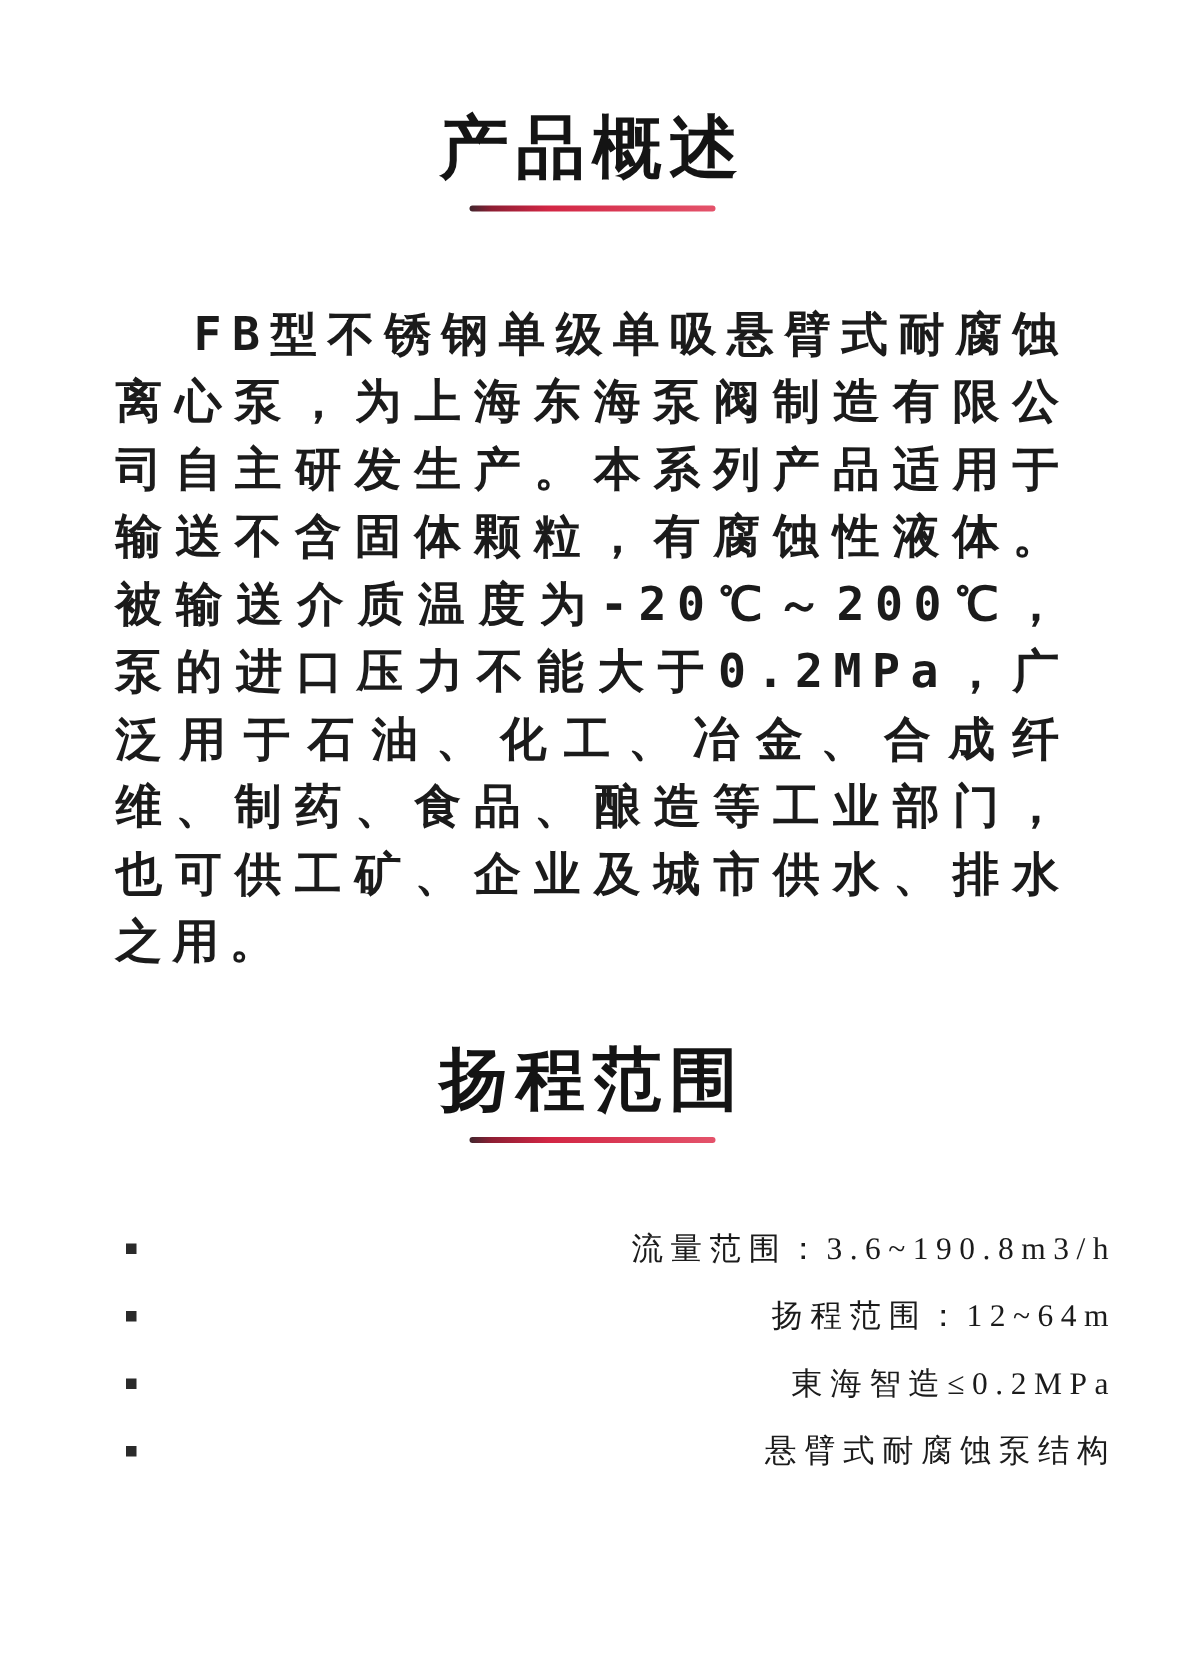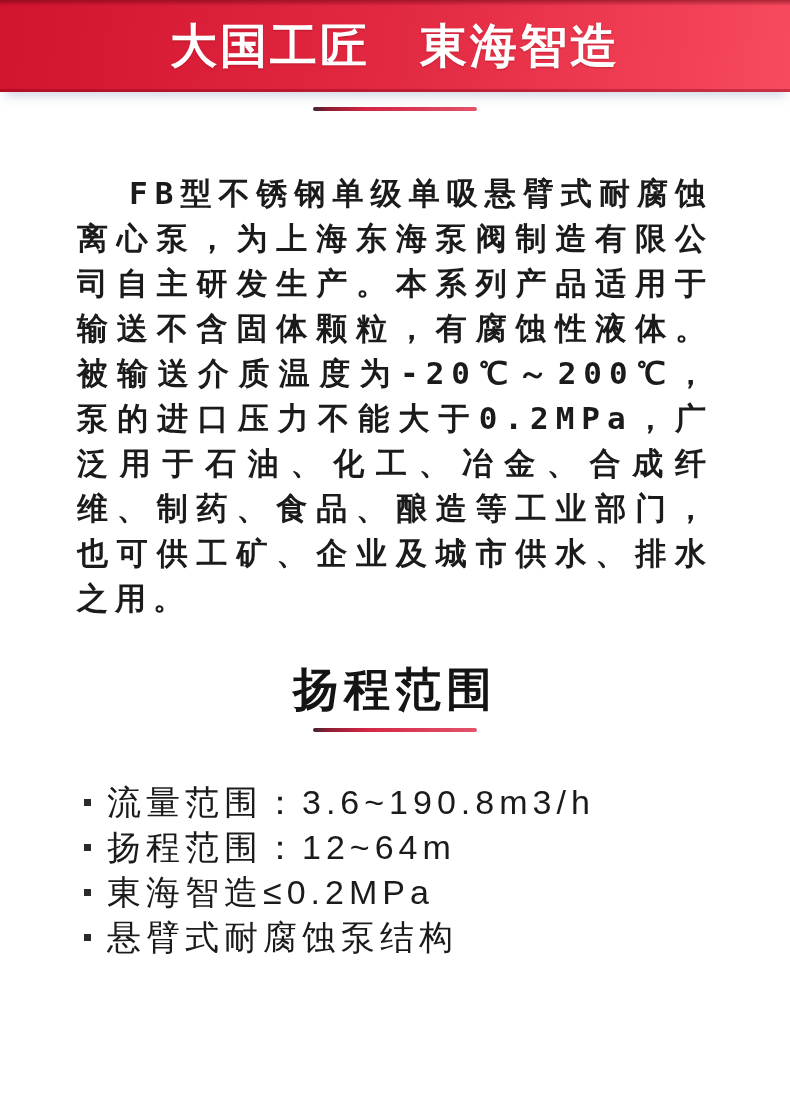--- a/index.html
+++ b/index.html
@@ -82,46 +82,45 @@
   }
 
   
   .bullet-list {
     margin: 48px 0 0 84px;
     width: 660px;
   }
   .list-item {
     position: relative;
     padding-left: 23px;
-    font-size: 34px;
+    font-size: 21px;
     line-height: 45px;
     letter-spacing: 5px;
     color: #1b1b1b;
-    font-family: Liberation Sans, sans-serif;
+    font-family: Liberation Serif, serif;
     white-space: nowrap;
+    text-align: right;
   }
   .bullet {
     position: absolute;
     left: 0;
     top: 19px;
     width: 7px;
     height: 7px;
     background: #2a2a2a;
   }
 </style>
 </head>
 <body>
 
 <div class="page">
 
-  <div class="banner">
-    <div class="banner-title">大国工匠　東海智造</div>
-  </div>
 
   <section>
+    <h2 class="section-title overview-title">产品概述</h2>
     <div class="title-underline"></div>
     <p class="paragraph">FB型不锈钢单级单吸悬臂式耐腐蚀离心泵，为上海东海泵阀制造有限公司自主研发生产。本系列产品适用于输送不含固体颗粒，有腐蚀性液体。被输送介质温度为-20℃～200℃，泵的进口压力不能大于0.2MPa，广泛用于石油、化工、冶金、合成纤维、制药、食品、酿造等工业部门，也可供工矿、企业及城市供水、排水之用。</p>
   </section>
 
   <section>
     <h2 class="section-title conditions-title">扬程范围</h2>
     <div class="title-underline"></div>
 
     <div class="bullet-list">
       <div class="list-item">

